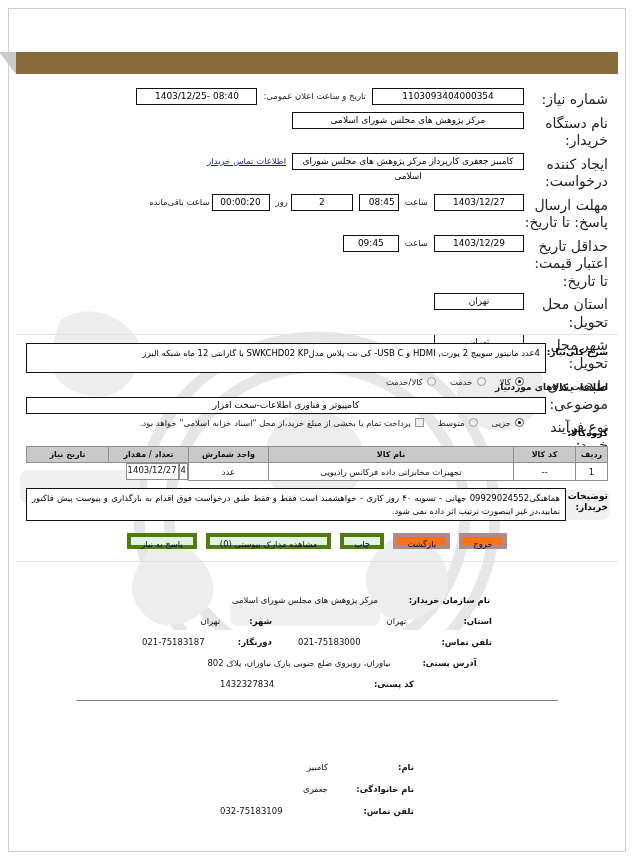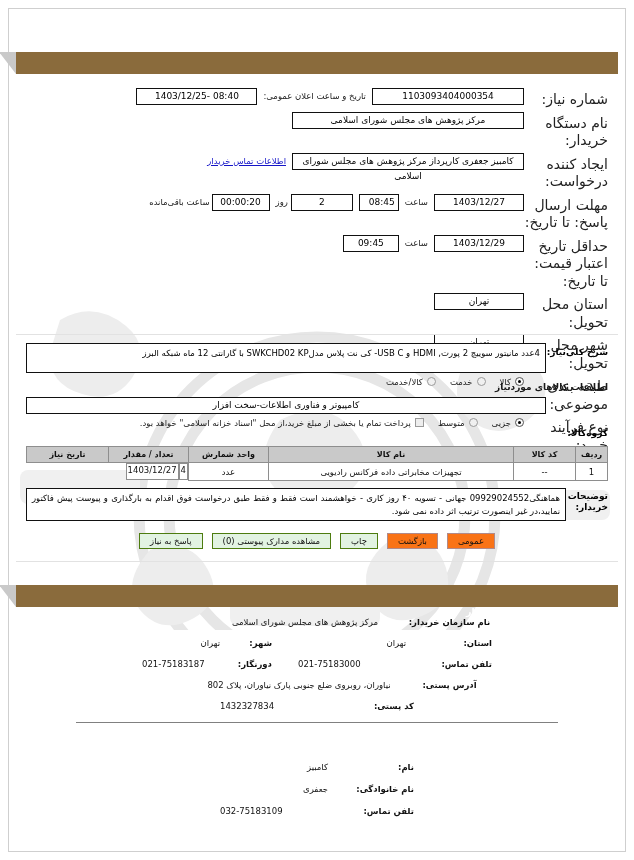--- a/index.html
+++ b/index.html
@@ -211,21 +211,21 @@
   .btnbar {
     display: flex;
     flex-direction: row-reverse;
     justify-content: center;
     gap: 9px;
     padding: 9px 0 6px 0;
     position: relative;
     z-index: 3;
   }
   .btn {
-    border: 1px solid #4d7c0f;
+    border: 4px solid #4d7c0f;
     background: #e2f3e2;
     color: #111;
     font-size: 8.5px;
     height: 16px;
     line-height: 14px;
     padding: 0 10px;
     text-align: center;
     cursor: pointer;
     white-space: nowrap;
     font-family: inherit;
@@ -452,32 +452,28 @@
       <div class="row" style="margin-top:7px;">
         <div class="lbl bold-lbl" style="width:42px;flex:0 0 42px;padding-top:3px;line-height:1.3;">توضیحات خریدار:</div>
         <div class="boxed" style="flex:1 1 auto;min-height:30px;">هماهنگی09929024552  جهانی  -  تسویه ۴۰ روز کاری - خواهشمند است فقط و فقط طبق  درخواست فوق اقدام به  بارگذاری و پیوست پیش  فاکتور  نمایید،در غیر  اینصورت  ترتیب اثر داده نمی  شود.</div>
       </div>
 
       <div class="btnbar">
         <button class="btn">پاسخ به نیاز</button>
         <button class="btn">مشاهده مدارک پیوستی (0)</button>
         <button class="btn">چاپ</button>
         <button class="btn red">بازگشت</button>
-        <button class="btn red">عمومی</button>
+        <button class="btn red">خروج</button>
       </div>
     </div>
 
     <hr class="hr" style="margin-top:2px;">
   </div>
 
   <div style="position:absolute;left:16px;top:585px;width:602px;">
-    <div class="section-bar">
-      <span class="corner"></span>
-      <span>اطلاعات تماس سازمان خریدار</span>
-    </div>
 
     <div class="info">
       <div class="info-row">
         <div class="ipair" style="margin-right:-88px;">
           <span class="ikey" style="width:100px;flex:0 0 100px;">نام سازمان خریدار:</span>
           <span class="ival">مرکز پژوهش های مجلس شورای اسلامی</span>
         </div>
       </div>
 
       <div class="info-row">

